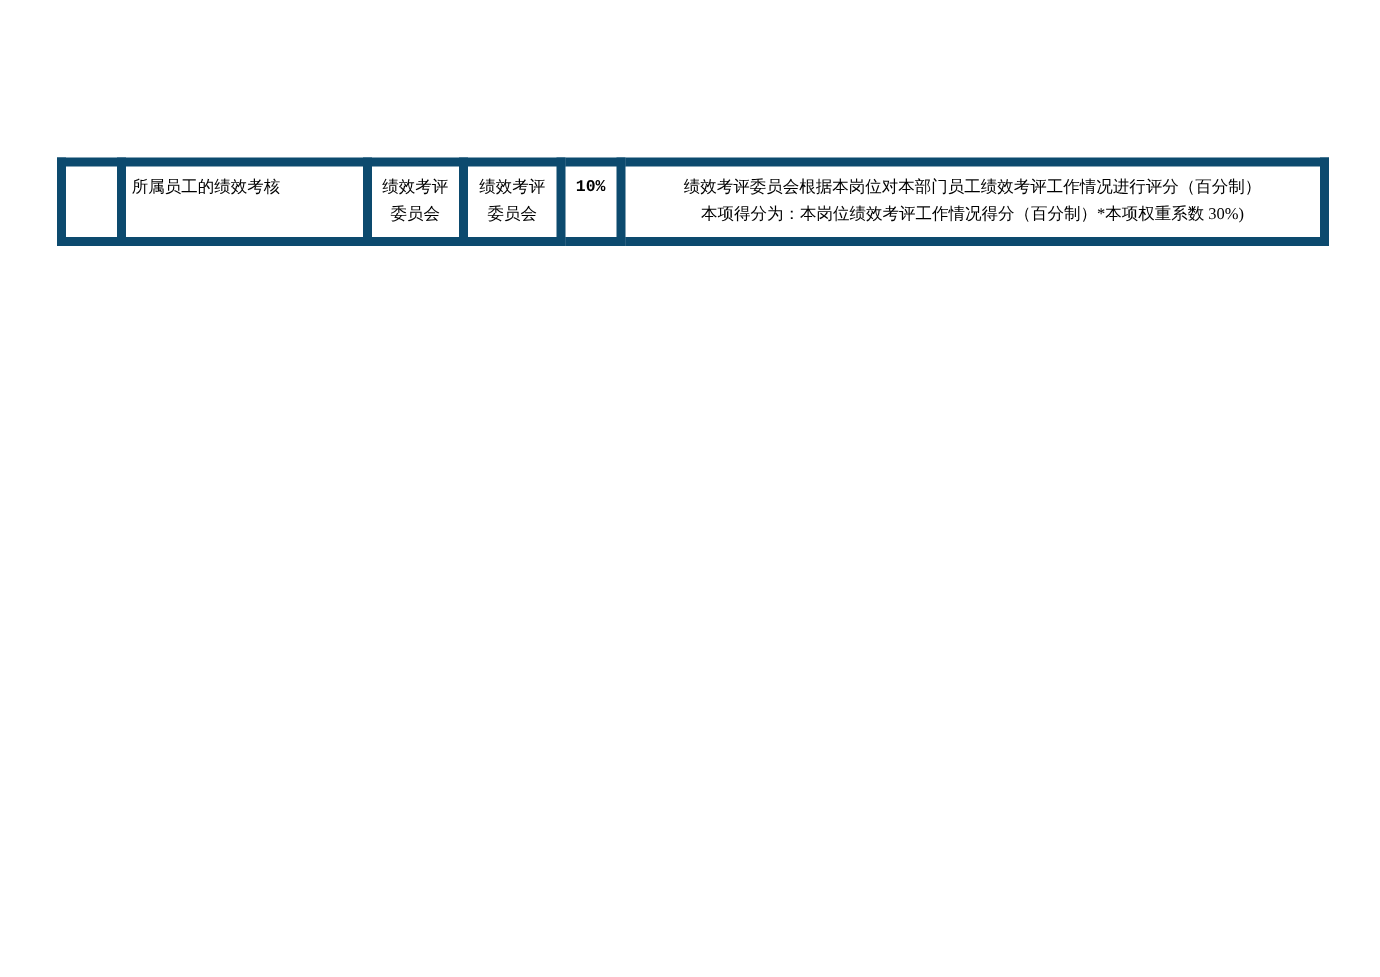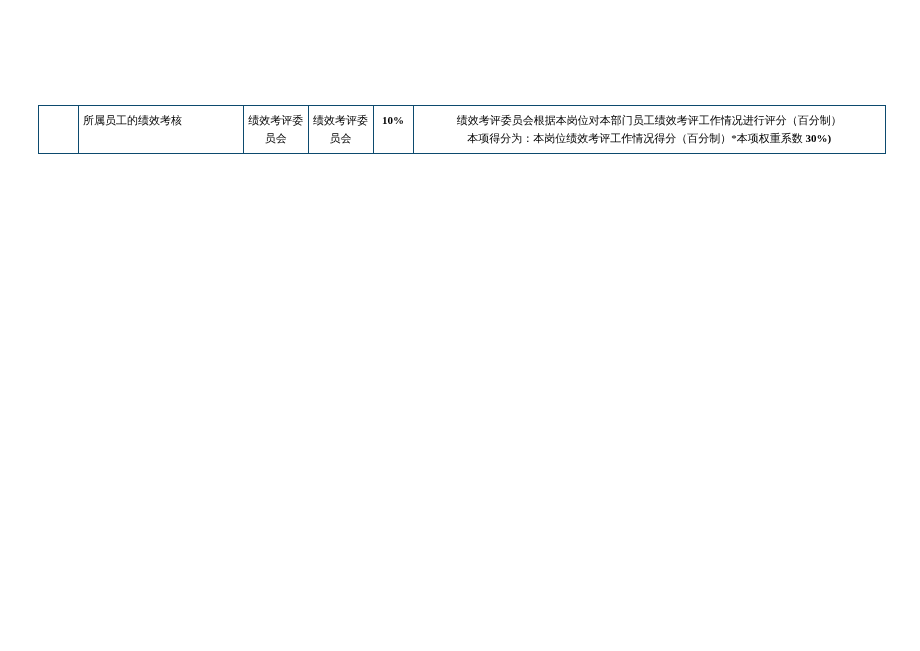--- a/index.html
+++ b/index.html
@@ -20,21 +20,21 @@
       position: absolute;
       top: 105px;
       left: 38px;
       width: 848px;
     }
     table {
       border-collapse: collapse;
       width: 100%;
     }
     td {
-      border: 1px solid #0c4a6e;
+      border: 6px solid #0c4a6e;
       padding: 6px 4px;
       vertical-align: top;
       line-height: 1.6;
     }
     .col1 {
       width: 40px;
     }
     .col2 {
       width: 165px;
       text-align: left;
@@ -44,29 +44,29 @@
       text-align: center;
     }
     .col4 {
       width: 65px;
       text-align: center;
     }
     .col5 {
       width: 40px;
       text-align: center;
       font-weight: bold;
-      font-family: Liberation Serif, serif;
+      font-family: Liberation Mono, monospace;
     }
     .col6 {
       width: 473px;
       text-align: center;
       padding-left: 4px;
     }
     .bold {
-      font-weight: bold;
+      font-weight: normal;
     }
   </style>
 </head>
 <body>
 
 <div class="table-container">
   <table>
     <tbody>
         <tr>
       <td class="col1"></td>

